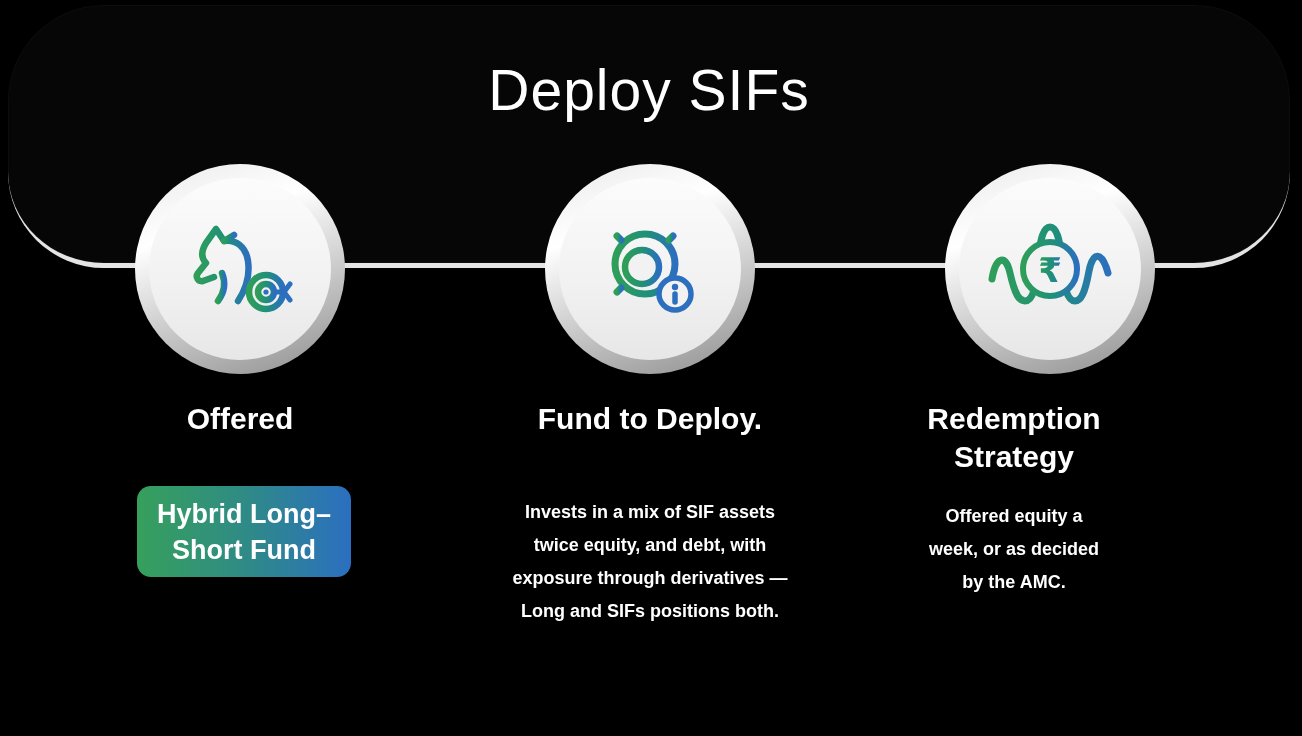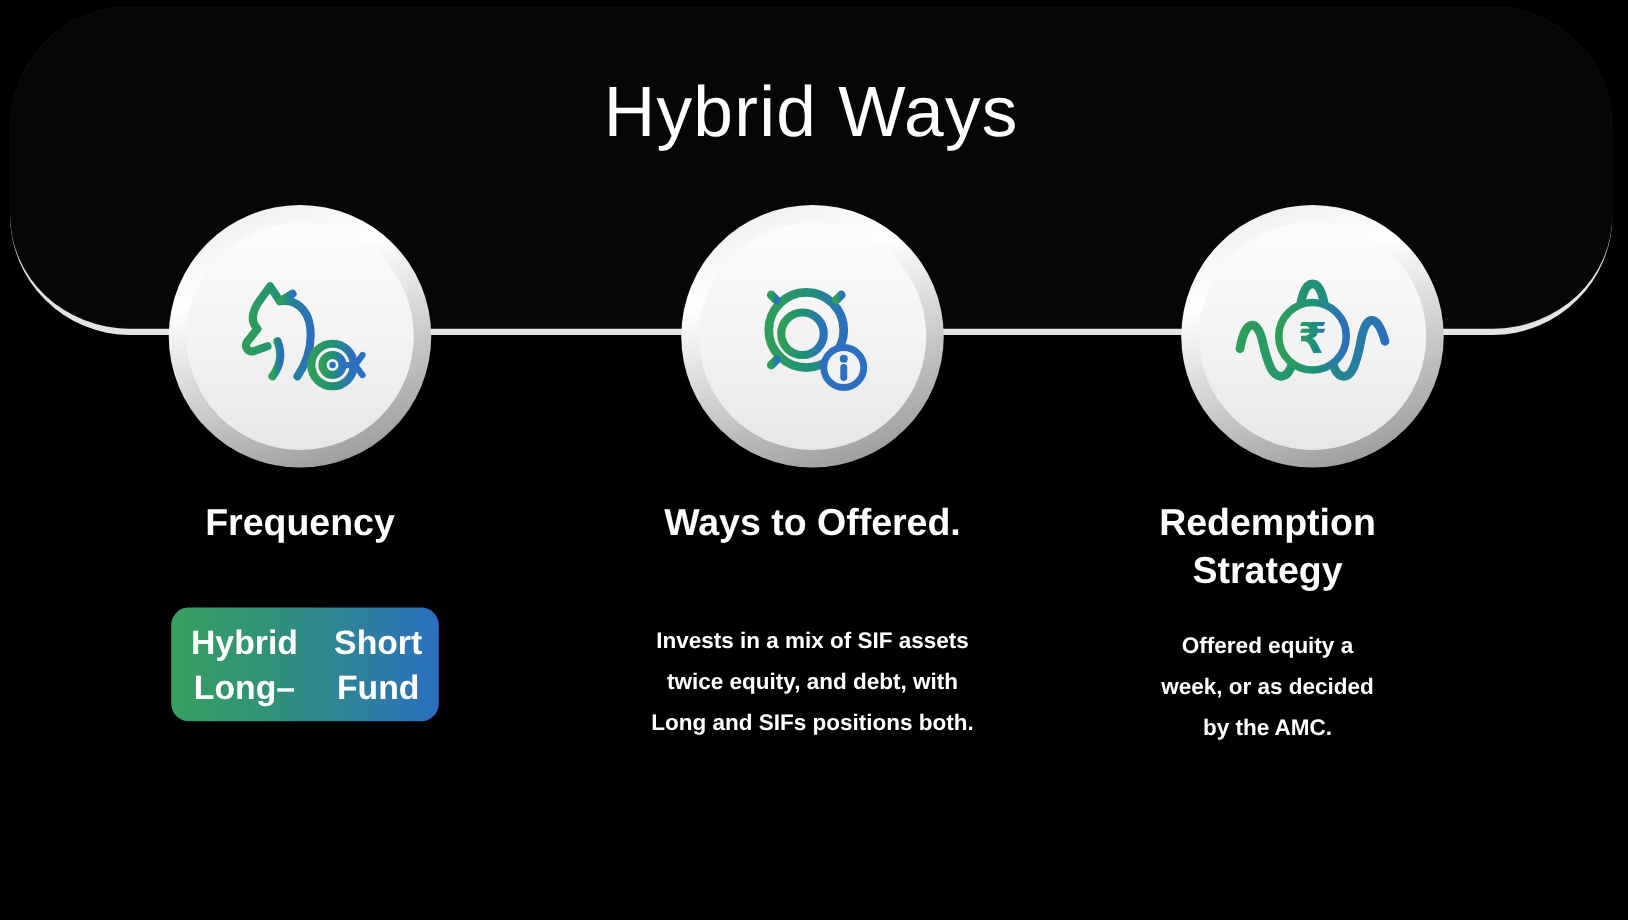--- a/index.html
+++ b/index.html
@@ -45,33 +45,33 @@
   .col{top:400px;height:300px}
   .col-body{
     position:absolute;left:25px;right:25px;top:96px;
     font-size:18px;font-weight:600;line-height:33px;color:#fff;
   }
   .col-3 .col-body{top:100px}
   .badge{
     position:absolute;left:87px;top:86px;width:214px;height:91px;
     border-radius:14px;
     background:linear-gradient(90deg,#36A05C 0%,#2F8B85 50%,#2B6FC0 100%);
-    display:flex;flex-direction:row;align-items:center;justify-content:center;
+    display:flex;flex-direction:column;align-items:center;justify-content:center;
     box-shadow:0 2px 6px rgba(0,0,0,0.45);
   }
   .badge-line{font-size:27px;font-weight:700;line-height:36px;color:#fff;}
   .icon-svg{display:block}
 </style>
 </head>
 <body>
 
 <div class="canvas">
 
   <div class="header">
-    <div class="title">Hybrid Ways</div>
+    <div class="title">Deploy SIFs</div>
   </div>
 
   <div class="circle c1">
     <div class="circle-inner">
       <svg class="icon-svg" width="124" height="124" viewBox="0 0 124 124" fill="none">
         <defs>
           <linearGradient id="g1" x1="0" y1="0" x2="1" y2="0">
             <stop offset="0" stop-color="#2F9E58"></stop>
             <stop offset="0.55" stop-color="#1F8F7A"></stop>
             <stop offset="1" stop-color="#2C6FBE"></stop>
@@ -136,32 +136,33 @@
           </linearGradient>
         </defs>
         <path d="M8 72 C12 48 22 48 26 66 C31 88 35 94 41 94 C49 94 52 80 54 56 C56 30 60 20 66 20 C72 20 76 30 78 56 C80 80 83 94 91 94 C97 94 101 86 105 64 C109 44 118 44 124 66" stroke="url(#g3)" stroke-width="7" stroke-linecap="round" fill="none"></path>
         <circle cx="66" cy="62" r="27" fill="#f2f2f2" stroke="url(#g3)" stroke-width="6"></circle>
         <text x="66" y="75" text-anchor="middle" font-family="DejaVu Sans, sans-serif" font-size="34" font-weight="bold" fill="url(#g3)">₹</text>
       </svg>
     </div>
   </div>
 
   <div class="col col-1">
-    <div class="col-heading">Frequency</div>
+    <div class="col-heading">Offered</div>
     <div class="badge">
       <span class="badge-line">Hybrid Long–</span>
       <span class="badge-line">Short Fund</span>
     </div>
   </div>
 
   <div class="col col-2">
-    <div class="col-heading">Ways to Offered.</div>
+    <div class="col-heading">Fund to Deploy.</div>
     <div class="col-body">
       <div>Invests in a mix of SIF assets</div>
       <div>twice equity, and debt, with</div>
+      <div>exposure through derivatives —</div>
       <div>Long and SIFs positions both.</div>
     </div>
   </div>
 
   <div class="col col-3">
     <div class="col-heading">
       <div>Redemption</div>
       <div>Strategy</div>
     </div>
     <div class="col-body">

